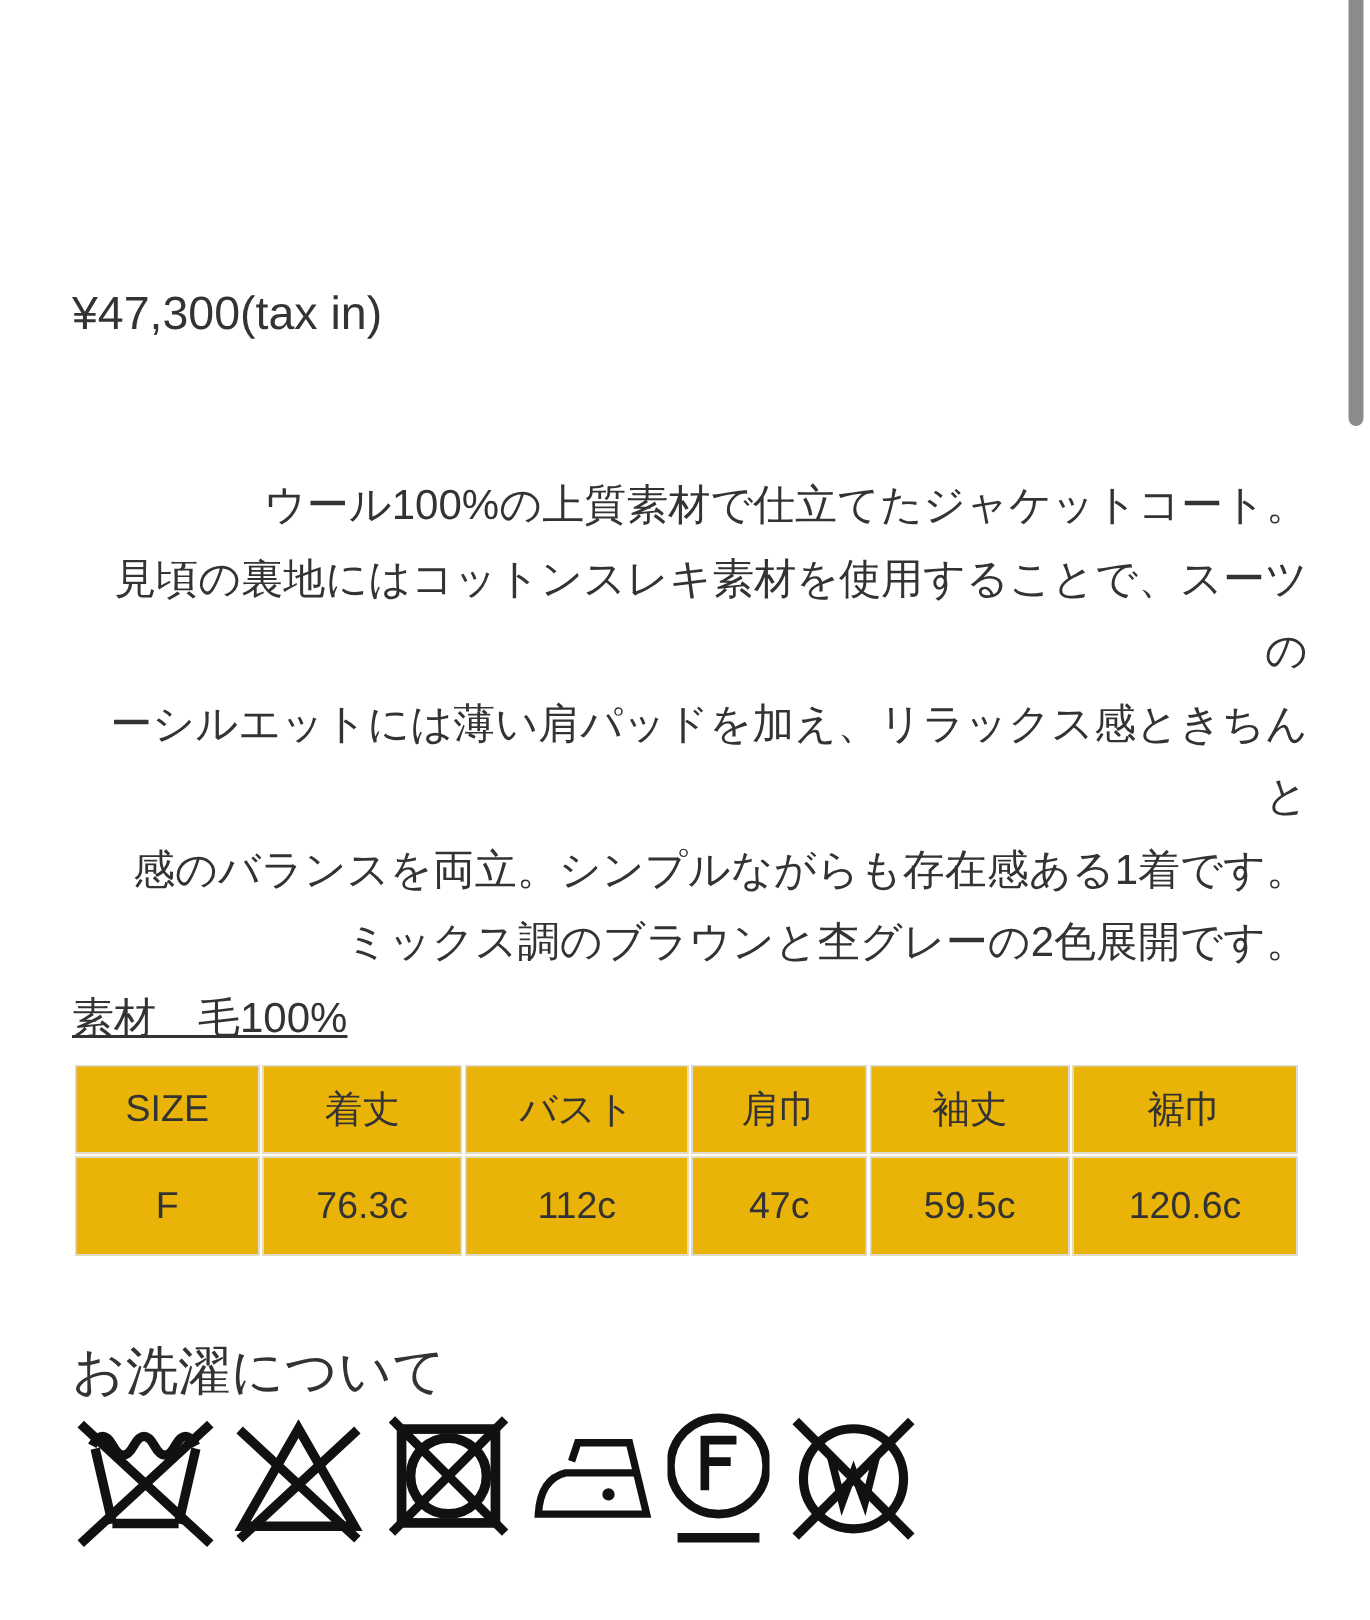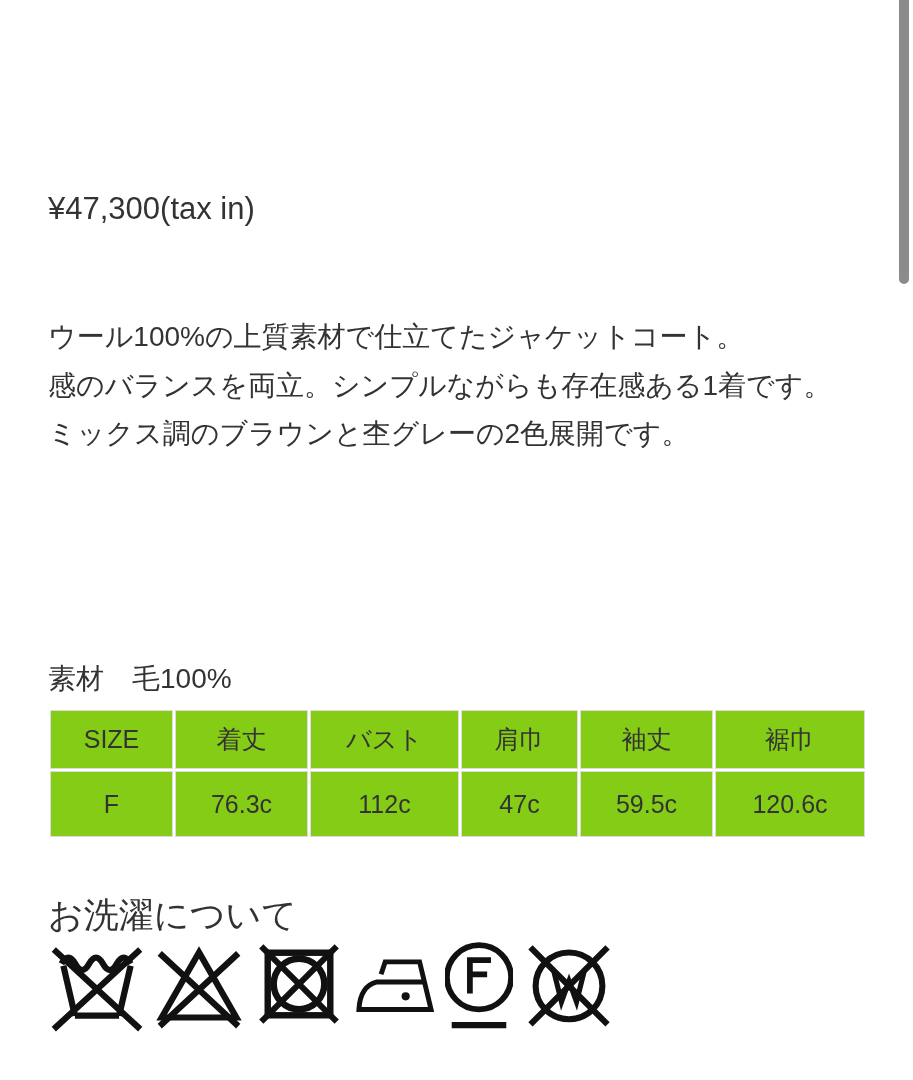--- a/index.html
+++ b/index.html
@@ -13,33 +13,33 @@
   .product-title{
     position:absolute;left:48px;top:49px;
     font-size:36px;line-height:42px;font-weight:400;letter-spacing:0.3px;
   }
   .product-price{
     position:absolute;left:48px;top:155px;
     font-size:31px;line-height:36px;font-weight:400;margin-top:36px;
   }
   .product-desc{
     position:absolute;left:48px;top:313px;width:824px;
-    font-size:28px;line-height:48.5px;font-weight:400;
+    font-size:28px;line-height:48.5px;font-weight:400;text-align:right;
   }
   .material-line{
     position:absolute;left:48px;top:662px;
-    font-size:28px;line-height:34px;
+    font-size:28px;line-height:34px;text-decoration:underline;
   }
 
   table.size-table{
     position:absolute;left:48px;top:708px;width:818px;
     border-collapse:separate;border-spacing:2px;table-layout:fixed;
   }
   table.size-table th, table.size-table td{
-    border:1px solid #dcdcdc;background:#84cc16;
+    border:1px solid #dcdcdc;background:#eab308;
     font-weight:400;font-size:25px;color:#333333;
     text-align:center;vertical-align:middle;padding:0;
   }
   table.size-table th{height:57px;}
   table.size-table td{height:64px;}
 
   .care-heading{
     position:absolute;left:48px;top:898px;
     font-size:35px;line-height:34px;
   }
@@ -57,20 +57,22 @@
 </head>
 <body>
 
 <div class="page">
 
 
   <div class="product-price">¥47,300(tax in)</div>
 
   <div class="product-desc">
     <div>ウール100%の上質素材で仕立てたジャケットコート。</div>
+    <div>見頃の裏地にはコットンスレキ素材を使用することで、スーツの</div>
+    <div>ーシルエットには薄い肩パッドを加え、リラックス感ときちんと</div>
     <div>感のバランスを両立。シンプルながらも存在感ある1着です。</div>
     <div>ミックス調のブラウンと杢グレーの2色展開です。</div>
   </div>
 
   <div class="material-line">素材　毛100%</div>
 
   <table class="size-table">
     <colgroup>
       <col style="width:123px">
         <col style="width:133px">

